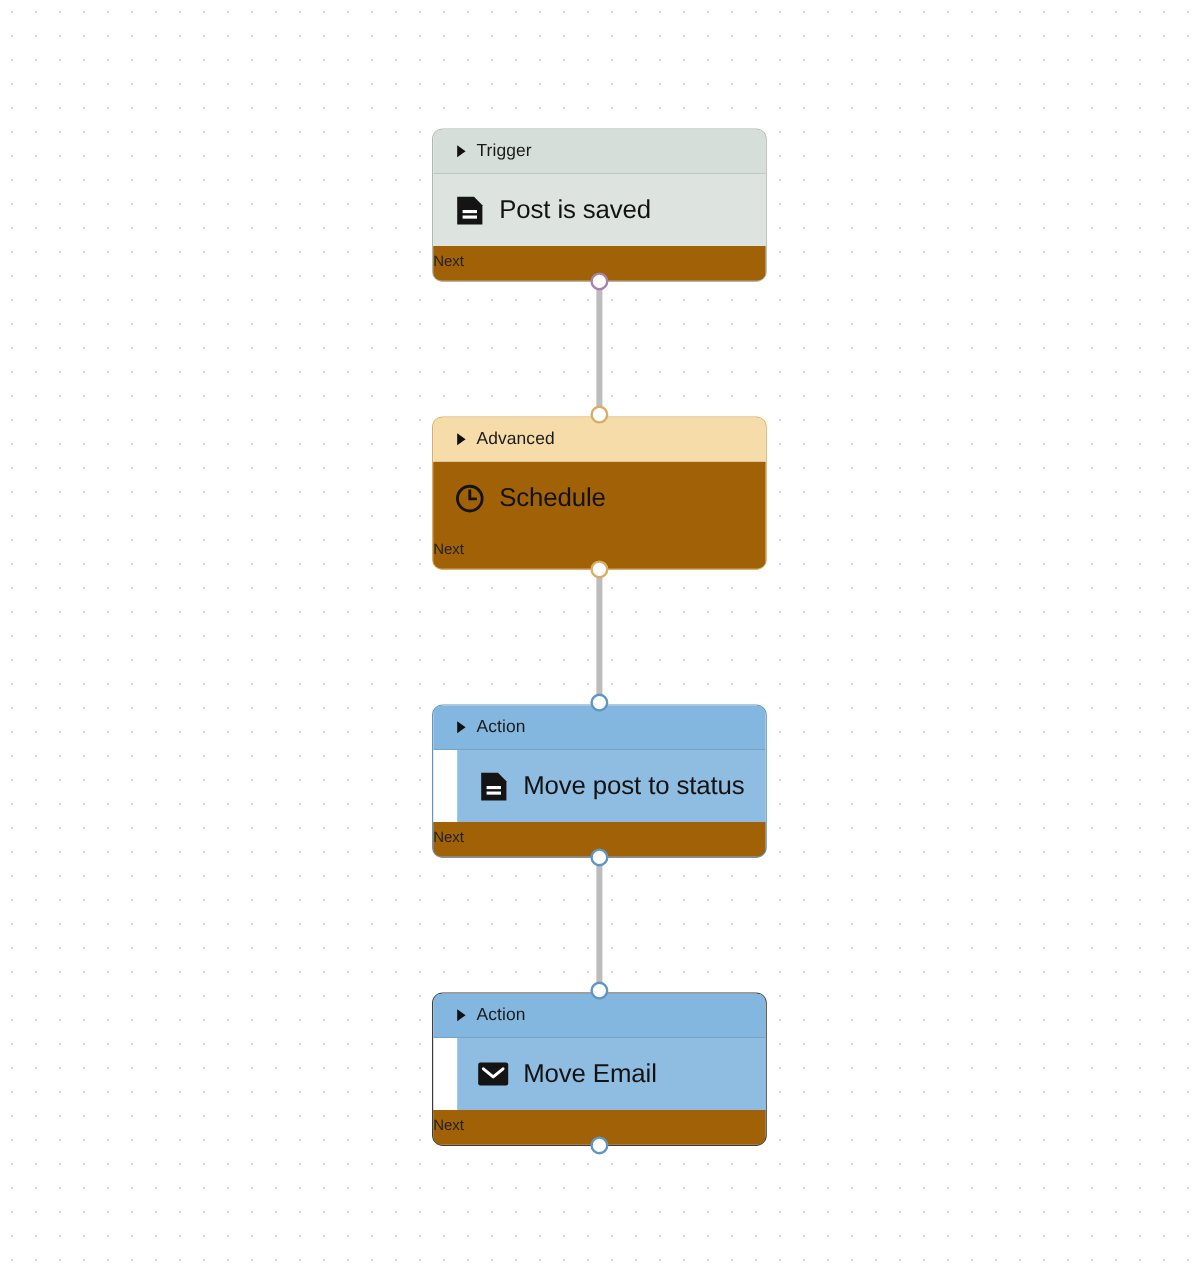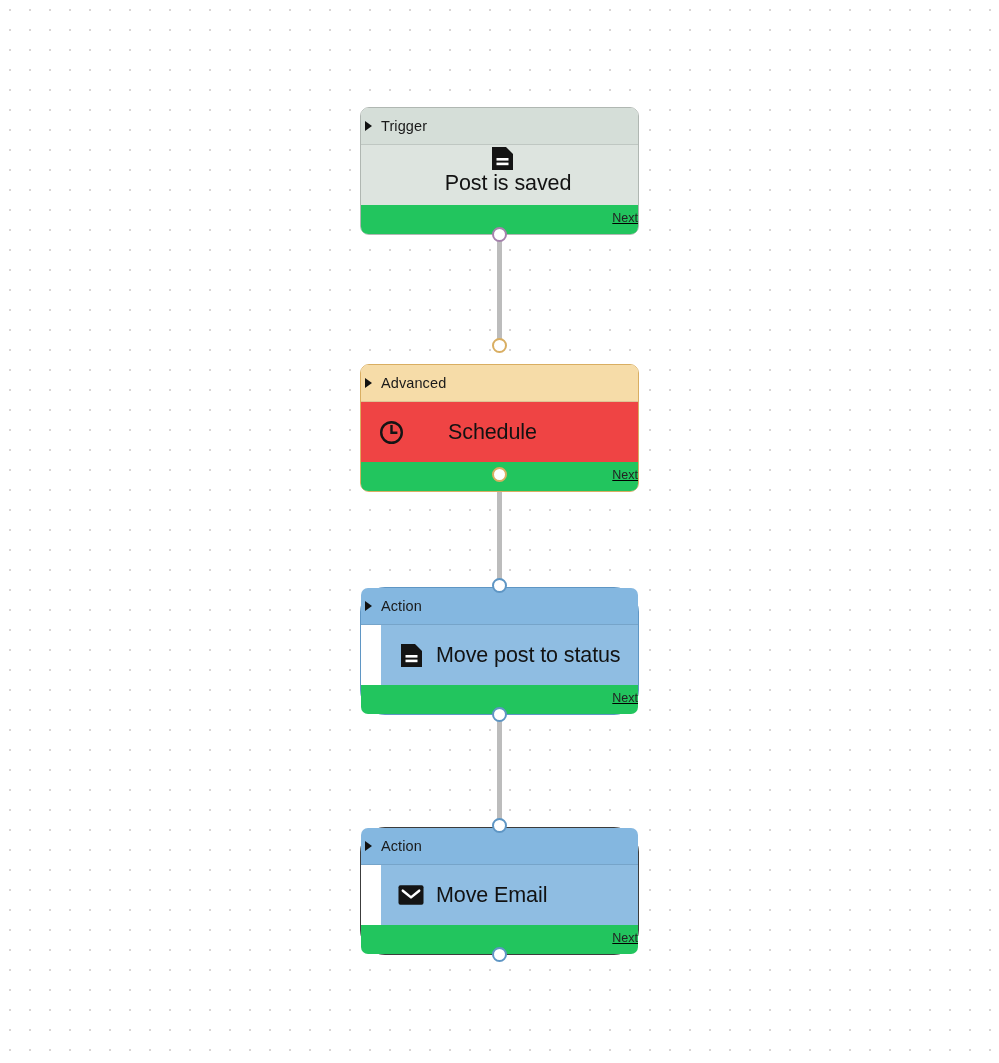--- a/index.html
+++ b/index.html
@@ -41,21 +41,21 @@
     border-radius: 9px;
     background: #ffffff;
     z-index: 3;
     border: 1.6px solid #b3b3b3;
   }
 
   .node-header {
     height: 37px;
     display: flex;
     align-items: center;
-    padding-left: 4px;
+    padding-left: 20px;
     border-radius: 7px 7px 0 0;
     border-bottom: 1px solid rgba(0,0,0,0.10);
   }
 
   .tri-icon {
     width: 0;
     height: 0;
     border-left: 7.5px solid #111111;
     border-top: 5px solid transparent;
     border-bottom: 5px solid transparent;
@@ -88,26 +88,25 @@
 
   .node-title {
     font-size: 21.5px;
     color: #121212;
     letter-spacing: -0.1px;
     white-space: nowrap;
   }
 
   .node-footer {
     height: 29px;
-    background: #22c55e;
+    background: #a16207;
     border-radius: 0 0 7px 7px;
     display: flex;
     align-items: center;
-    justify-content: flex-end;
-    text-decoration: underline;
+    justify-content: flex-start;
   }
 
   .node-footer-label {
     font-size: 12.5px;
     color: #222222;
     line-height: 1;
     margin-bottom: 2px;
   }
 
   
@@ -116,30 +115,30 @@
     width: 15px;
     height: 15px;
     border-radius: 50%;
     background: #ffffff;
     left: 492px;
     z-index: 6;
   }
 
   
   .trigger  .node-header { background: #d5ded8; }
-  .trigger  .node-body   { background: #dde4df; flex-direction: column; }
+  .trigger  .node-body   { background: #dde4df; }
   .trigger               { border-color: #b0b7b2; }
 
   .advanced .node-header { background: #f6dca8; }
-  .advanced .node-body   { background: #ef4444; gap: 32px; }
+  .advanced .node-body   { background: #a16207; }
   .advanced              { border-color: #d9ae62; }
 
   .action   .node-header { background: #84b7e0; }
   .action   .node-body   { background: #8fbde2; margin-left: 20px; }
-  .action                { border-color: #5f96c4; border-radius: 25px; }
+  .action                { border-color: #5f96c4; }
 
   .action.selected       { border-color: #3c3c3c; }
 </style>
 </head>
 <body>
 
 <div id="canvas">
 
   <div class="edge" style="top:234px;height:111px;"></div>
   <div class="edge" style="top:474px;height:111px;"></div>
@@ -159,21 +158,21 @@
         </svg>
       </span>
       <span class="node-title">Post is saved</span>
     </div>
     <div class="node-footer">
       <span class="node-footer-label">Next</span>
     </div>
   </div>
   <div class="port" style="top:227px;border:2.2px solid #a583ad;"></div>
 
-  <div class="node advanced" style="top:364px;">
+  <div class="node advanced" style="top:347px;">
     <div class="node-header">
       <span class="tri-icon"></span>
       <span class="node-header-label">Advanced</span>
     </div>
     <div class="node-body">
       <span class="node-icon">
         <svg width="25" height="25" viewBox="0 0 25 25">
           <circle cx="12.5" cy="12.5" r="10.3" fill="none" stroke="#141414" stroke-width="2.4"></circle>
           <path d="M12.5 6.2 V12.7 L17.2 12.7" fill="none" stroke="#141414" stroke-width="2.4" stroke-linecap="square"></path>
         </svg>

